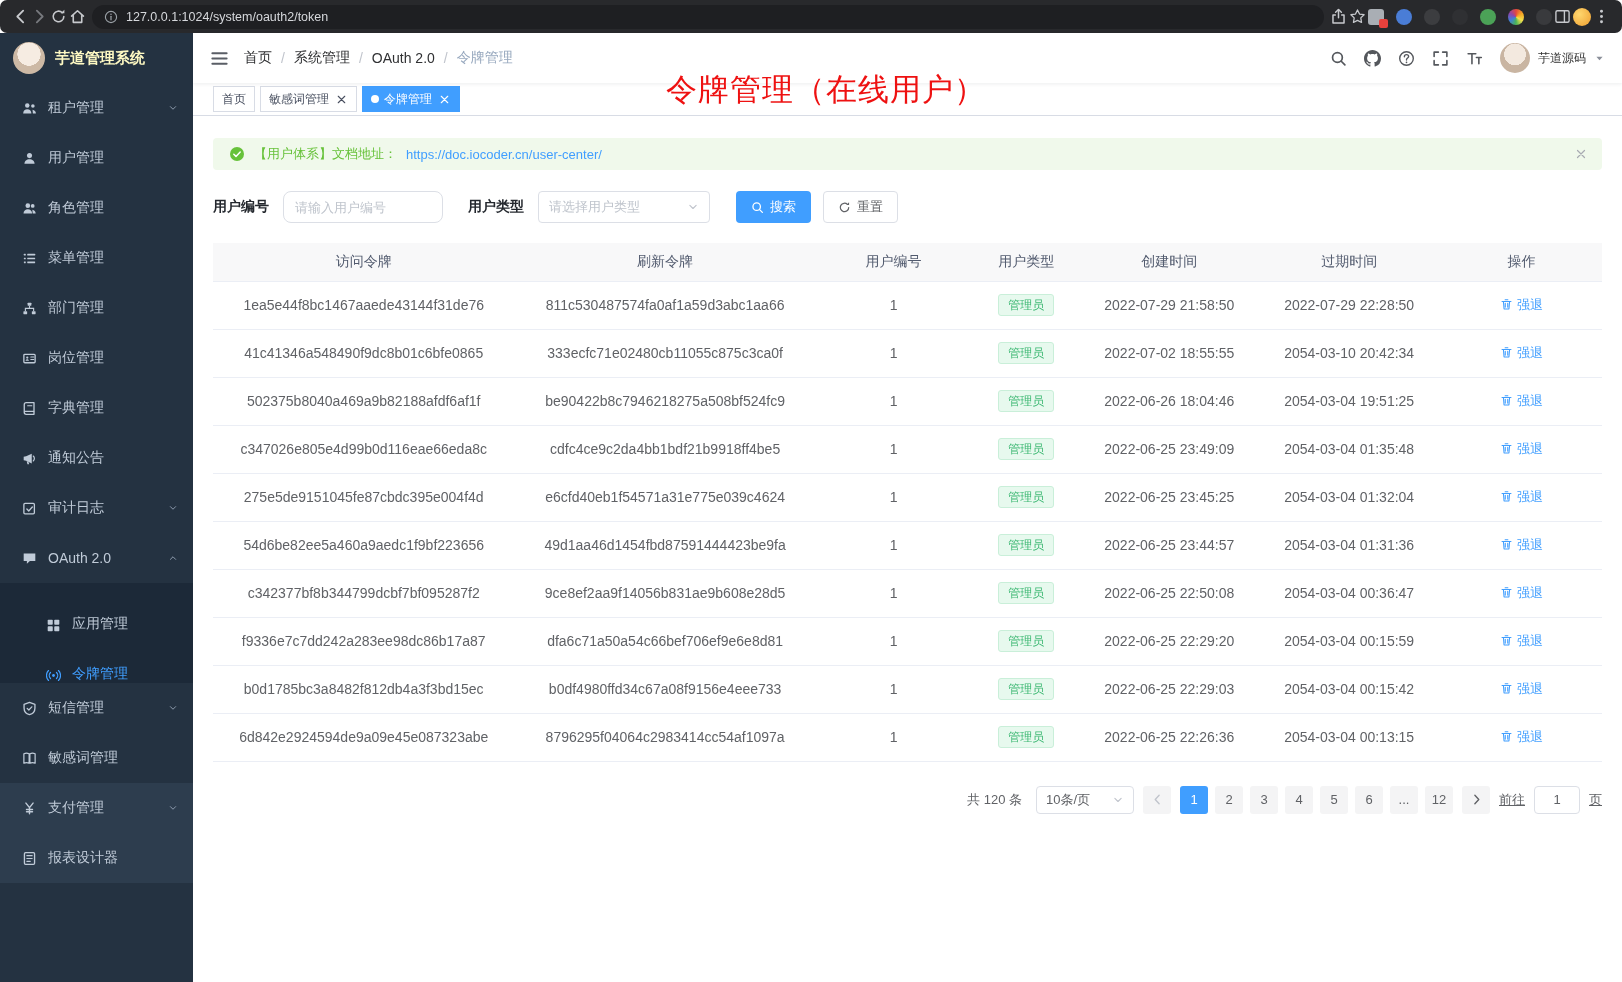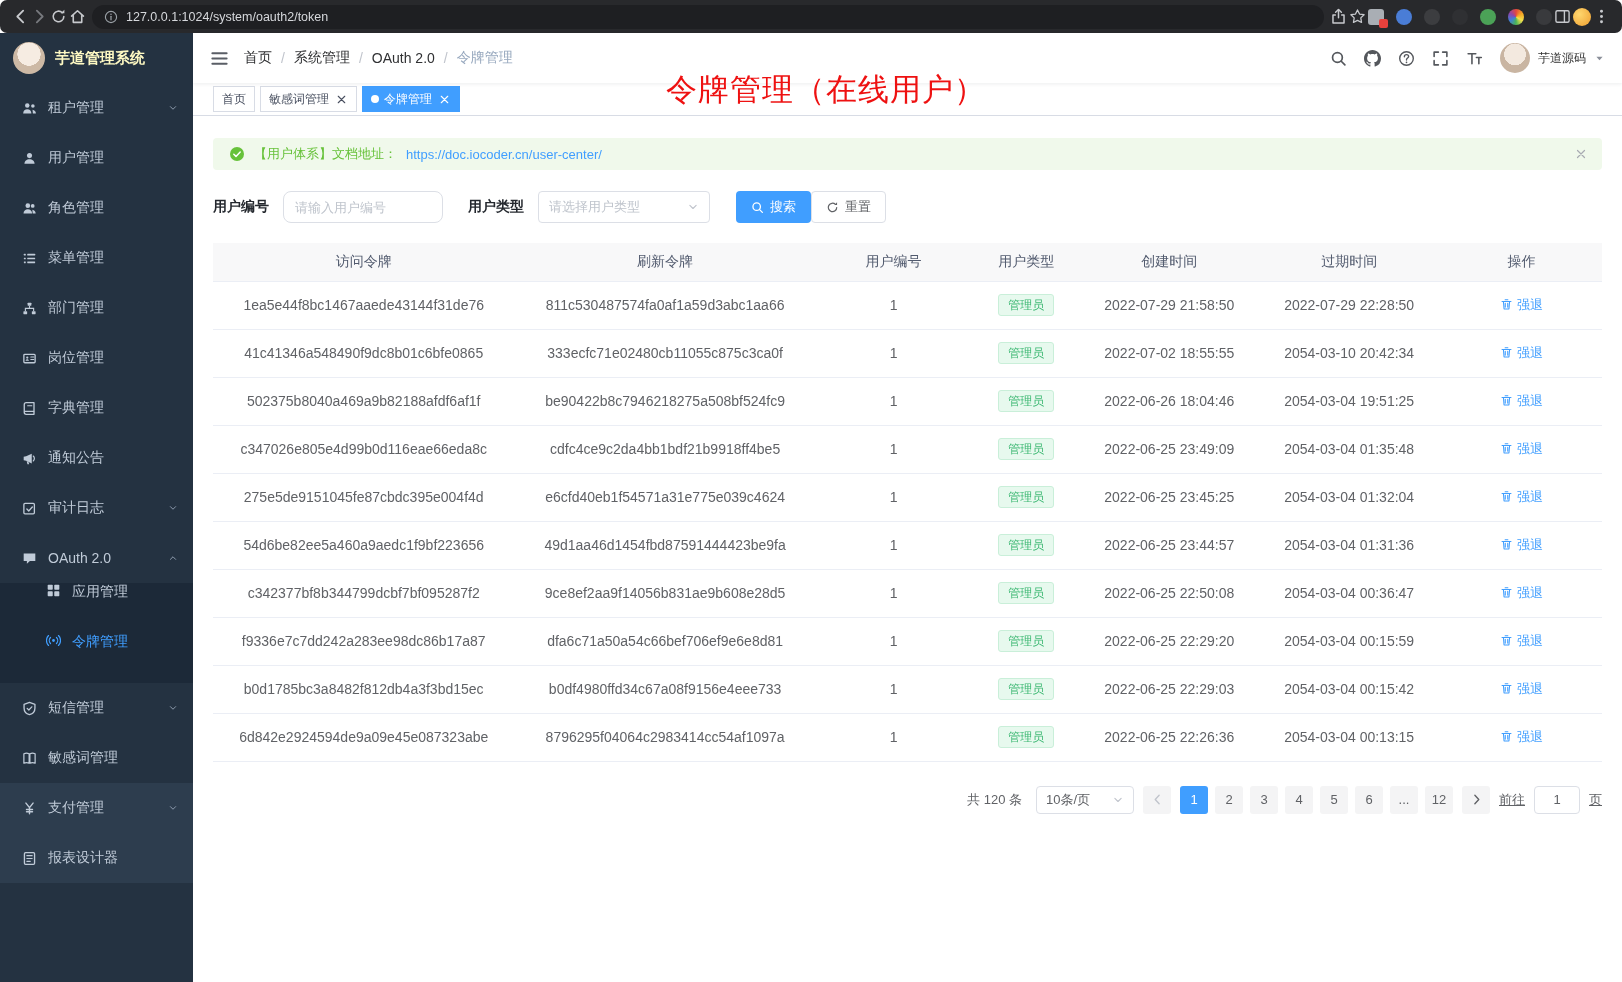--- a/index.html
+++ b/index.html
@@ -32,21 +32,21 @@
 
   
   .app { flex:1; display:flex; min-height:0; }
   .sidebar { flex:0 0 193px; width:193px; background:#243241; color:#c0cbd8; display:flex; flex-direction:column; overflow:hidden; }
   .logo-row { height:50px; flex:0 0 50px; display:flex; align-items:center; padding:0 13px; gap:10px; cursor:pointer; }
   .logo-avatar { width:32px; height:32px; border-radius:50%; background:radial-gradient(circle at 50% 38%, #f6ece2 0 45%, #cdb9a5 46% 100%); flex-shrink:0; }
   .logo-title { color:#fef9c3; font-size:15px; font-weight:700; white-space:nowrap; }
   .menu { flex:1; overflow:hidden; }
   .menu-item { height:50px; display:flex; align-items:center; padding:0 15px 0 22px; gap:11px; font-size:14px; cursor:pointer; }
   .menu-item.light { background:#2d3d4e; }
-  .menu-sub { height:50px; display:flex; align-items:flex-start; padding:0 15px 0 46px; gap:11px; font-size:14px; background:#1c2938; cursor:pointer; }
+  .menu-sub { height:50px; display:flex; align-items:flex-end; padding:0 15px 0 46px; gap:11px; font-size:14px; background:#1c2938; cursor:pointer; }
   .menu-sub.active { color:#409eff; }
   .m-icon { width:15px; height:15px; display:inline-flex; flex-shrink:0; }
   .m-label { white-space:nowrap; }
   .chev { width:10px; height:10px; display:inline-flex; margin-left:auto; color:#93a1b3; flex-shrink:0; }
 
   .main { flex:1; display:flex; flex-direction:column; min-width:0; background:#fff; }
 
   
   .topbar { height:50px; flex:0 0 50px; display:flex; align-items:center; padding:0 17px; background:#fff; box-shadow:0 1px 4px rgba(0,21,41,.08); position:relative; z-index:3; }
   .hamburger { width:19px; height:19px; display:inline-flex; color:#5a5e66; margin-right:15px; cursor:pointer; flex-shrink:0; }
@@ -77,21 +77,21 @@
   .alert-link { color:#409eff; cursor:pointer; }
   .alert-close { width:14px; height:14px; display:inline-flex; color:#a8abb2; position:absolute; right:14px; cursor:pointer; }
 
   .filters { margin-top:21px; display:flex; align-items:center; font-size:14px; }
   .f-label { font-weight:700; color:#24282e; margin-right:14px; white-space:nowrap; }
   .f-input { width:160px; height:32px; border:1px solid #dcdfe6; border-radius:8px; padding:0 11px; font-size:13px; color:#606266; outline:none; margin-right:25px; font-family:inherit; }
   .f-input::placeholder { color:#bfc4cc; }
   .sel { width:172px; height:32px; border:1px solid #dcdfe6; border-radius:4px; display:flex; align-items:center; justify-content:space-between; padding:0 10px; color:#bfc4cc; font-size:13px; margin-right:26px; cursor:pointer; }
   .sel-caret { width:12px; height:12px; display:inline-flex; color:#c0c4cc; flex-shrink:0; }
   .btn-primary { height:32px; background:#409eff; color:#fff; border:none; border-radius:4px; padding:0 15px; font-size:13px; display:flex; align-items:center; gap:6px; cursor:pointer; font-family:inherit; }
-  .btn-plain { height:32px; background:#fff; color:#606266; border:1px solid #dcdfe6; border-radius:4px; padding:0 14px; font-size:13px; display:flex; align-items:center; gap:6px; cursor:pointer; font-family:inherit; }
+  .btn-plain { height:32px; background:#fff; color:#606266; border:1px solid #dcdfe6; border-radius:4px; padding:0 14px; font-size:13px; display:flex; align-items:center; gap:6px; cursor:pointer; margin-left:12px; font-family:inherit; }
   .btn-icon { width:13px; height:13px; display:inline-flex; }
 
   .table { margin-top:20px; width:100%; border-collapse:collapse; table-layout:fixed; }
   .table th { height:38px; background:#f8f8f9; color:#515a6e; font-weight:400; font-size:14px; text-align:center; border-bottom:1px solid #ebeef5; white-space:nowrap; }
   .table td { height:48px; text-align:center; font-size:14px; color:#606266; border-bottom:1px solid #ebeef5; white-space:nowrap; overflow:hidden; text-overflow:ellipsis; }
   .badge { display:inline-block; padding:3px 9px; background:#e7f9ee; color:#3db873; border:1px solid #c9efd9; border-radius:3px; font-size:12px; line-height:1.2; }
   .action-link { color:#409eff; font-size:13px; display:inline-flex; align-items:center; gap:4px; cursor:pointer; }
   .a-icon { width:13px; height:13px; display:inline-flex; }
 
   .pagination { margin-top:24px; display:flex; align-items:center; justify-content:flex-end; gap:9px; font-size:13px; color:#606266; }

